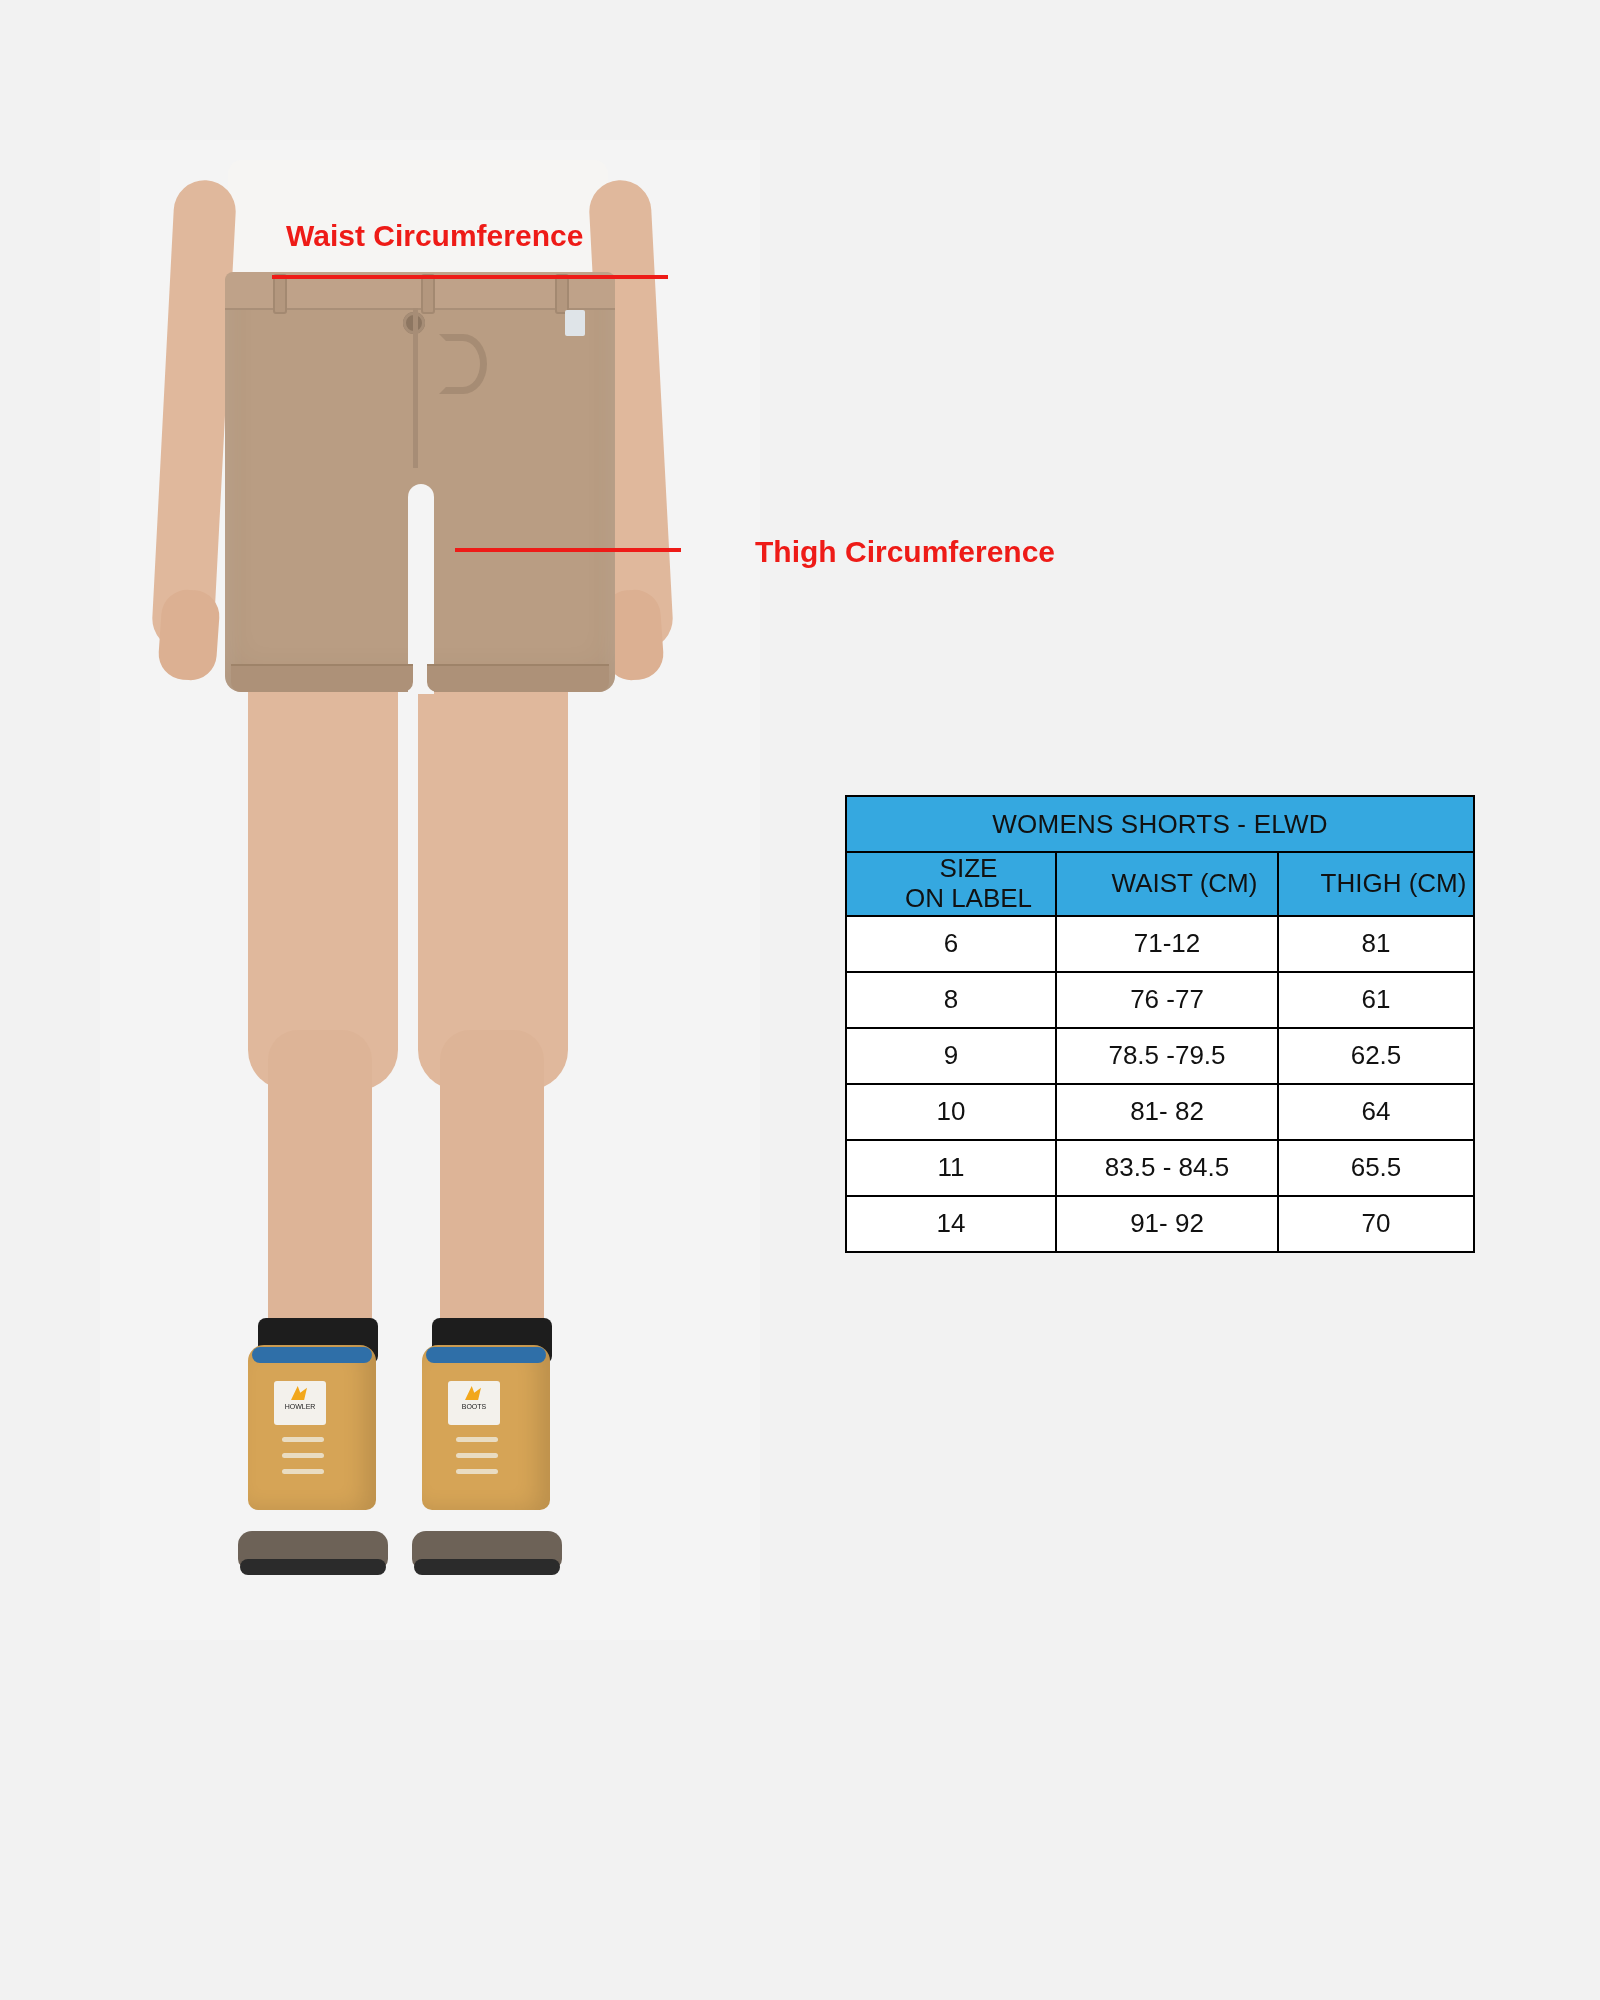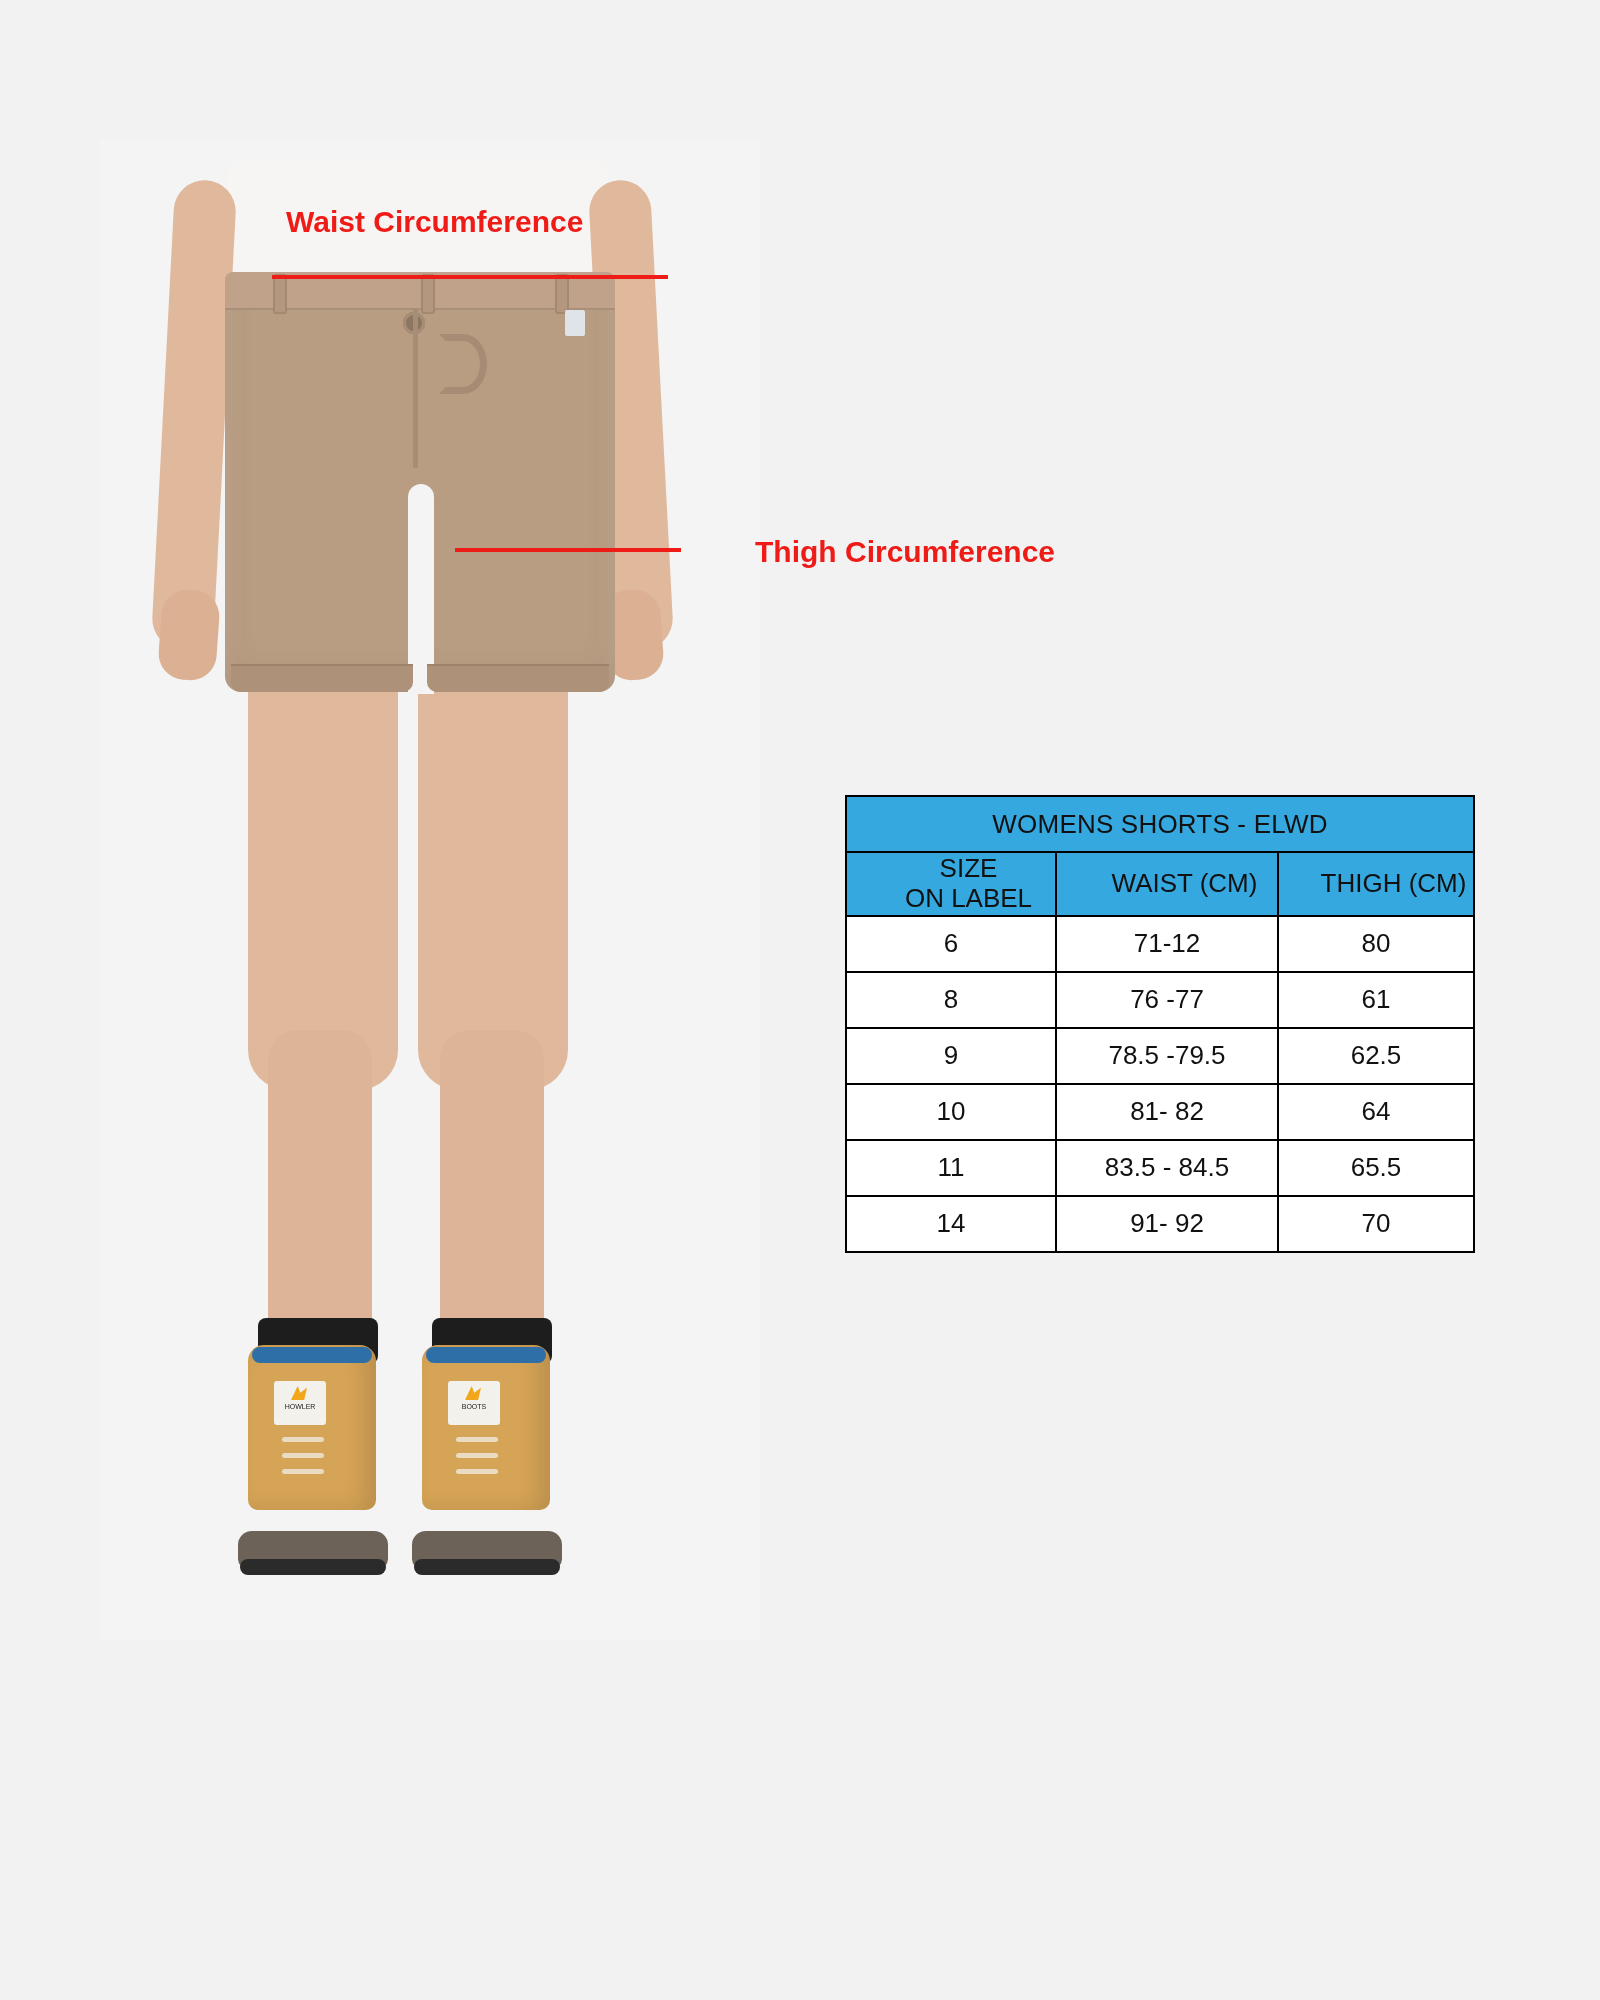--- a/index.html
+++ b/index.html
@@ -344,21 +344,21 @@
       <div class="lace" style="top:124px"></div>
       <div class="label">
         <span class="mark"></span>
         <span>BOOTS</span>
       </div>
       <div class="sole"></div>
       <div class="outsole"></div>
     </div>
   </div>
 
-  <div class="ann-label" style="left:286px; top:205px; font-size:30px;">Waist Circumference</div>
+  <div class="ann-label" style="left:286px; top:219px; font-size:30px;">Waist Circumference</div>
   <div class="ann-line" style="left:272px; top:275px; width:396px;"></div>
 
   <div class="ann-label" style="left:755px; top:535px; font-size:30px;">Thigh Circumference</div>
   <div class="ann-line" style="left:455px; top:548px; width:226px;"></div>
 </div>
 
 <div class="size-table-wrap">
   <table class="size-table">
     <colgroup>
       <col class="col-size">
@@ -374,21 +374,21 @@
           <div>SIZE</div>
           <div>ON LABEL</div>
         </td>
         <td class="th-meas">WAIST (CM)</td>
         <td class="th-meas">THIGH (CM)</td>
       </tr>
 
       <tr>
         <td>6</td>
         <td>71-12</td>
-        <td>80</td>
+        <td>81</td>
       </tr>
       <tr>
         <td>8</td>
         <td>76 -77</td>
         <td>61</td>
       </tr>
       <tr>
         <td>9</td>
         <td>78.5 -79.5</td>
         <td>62.5</td>

